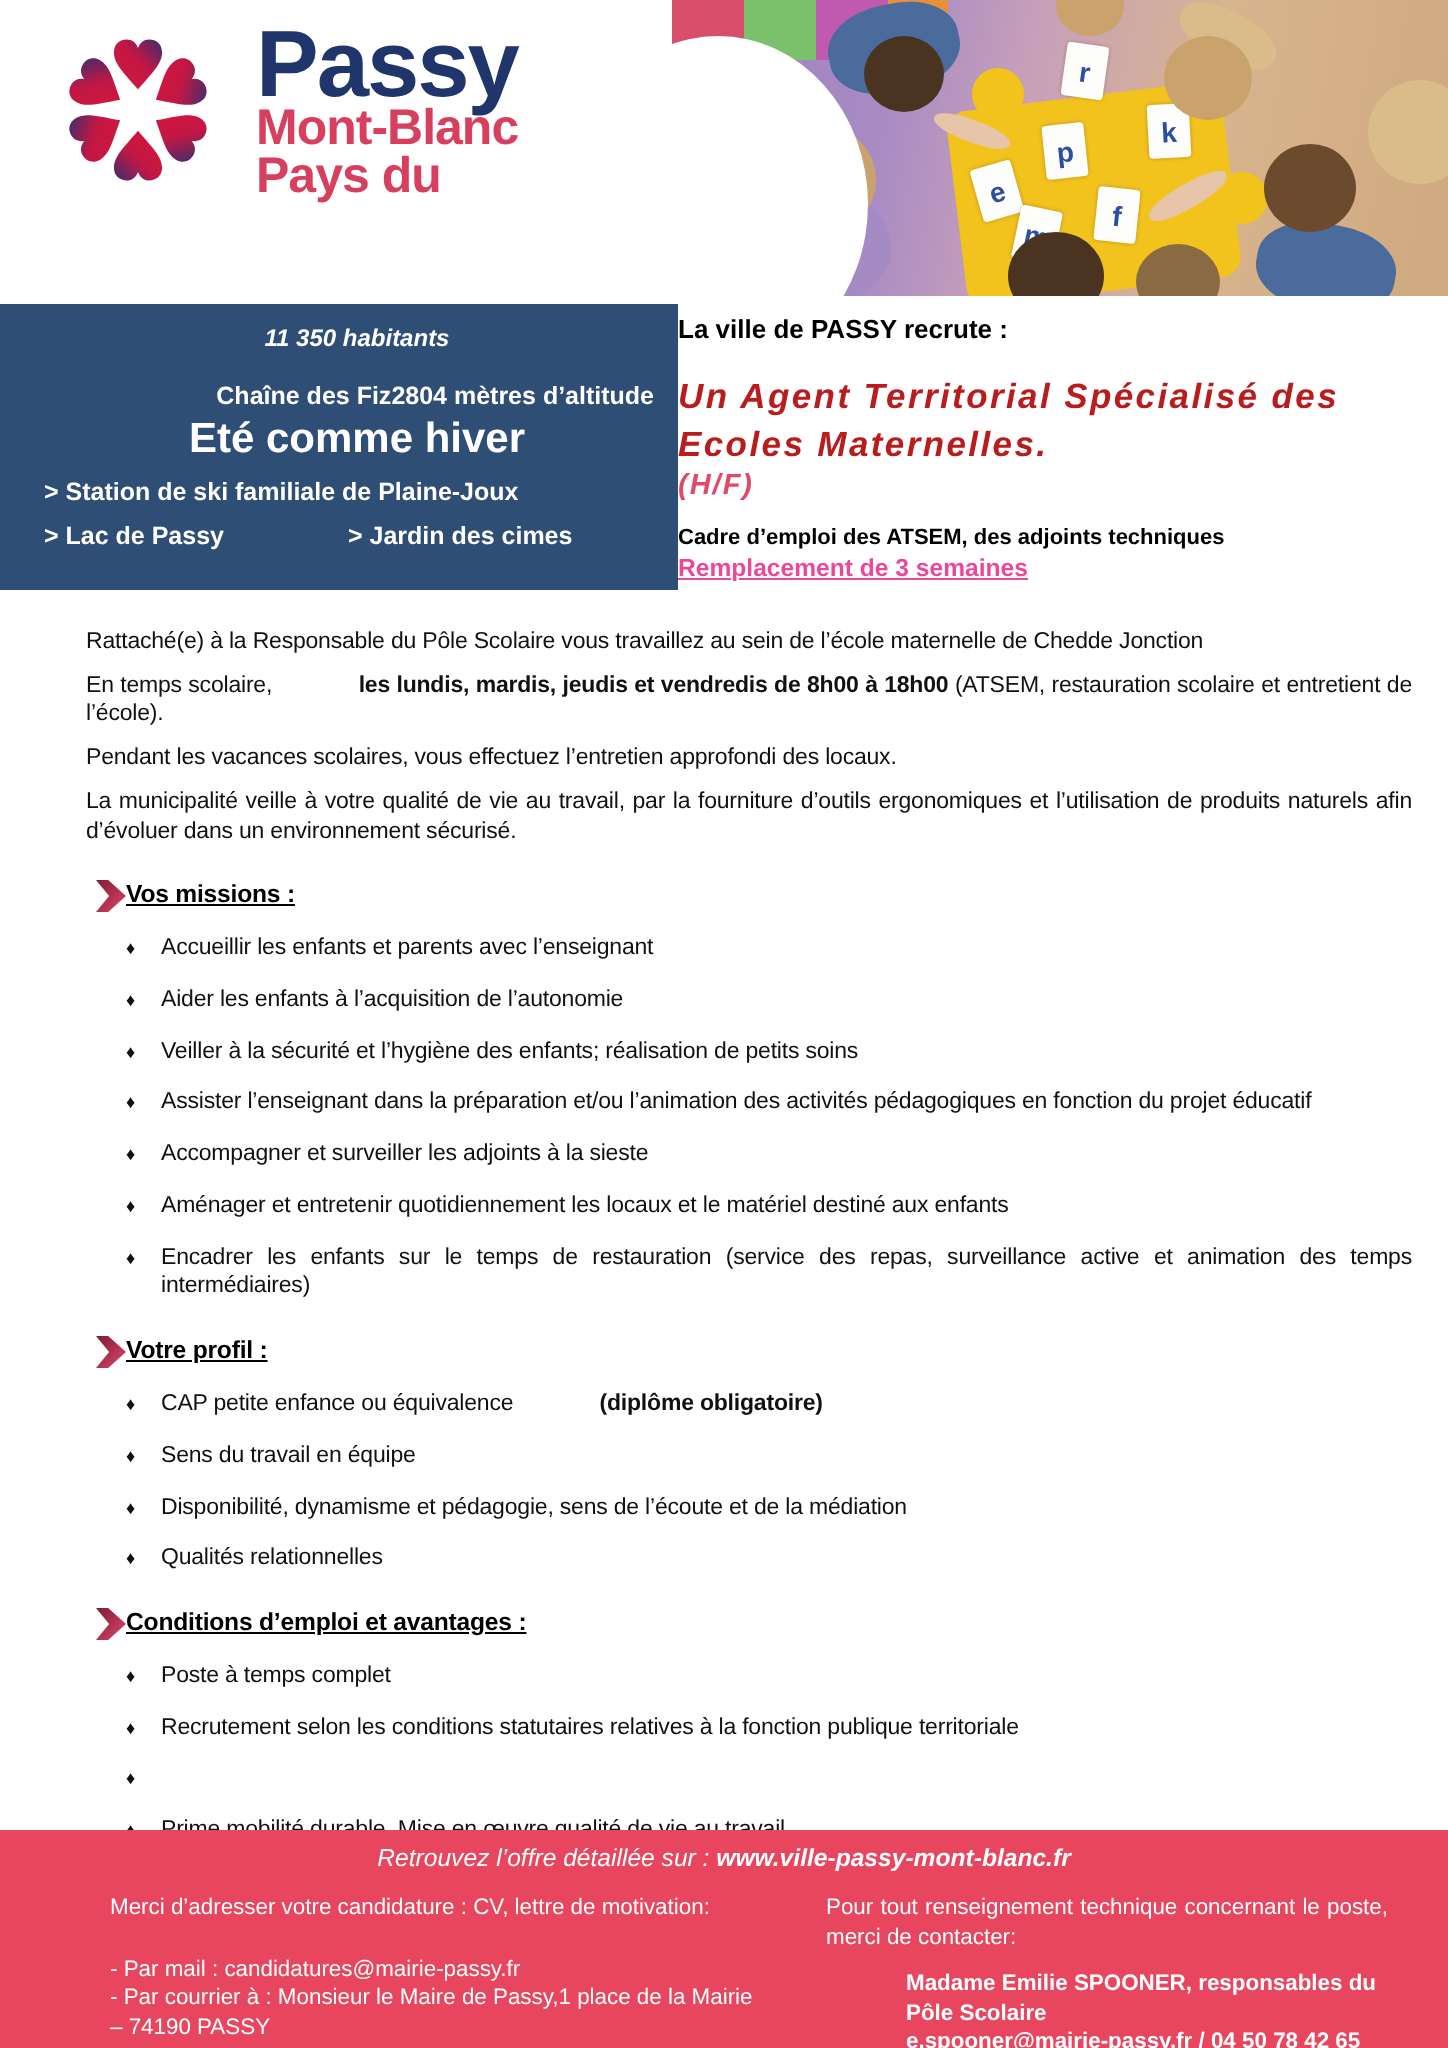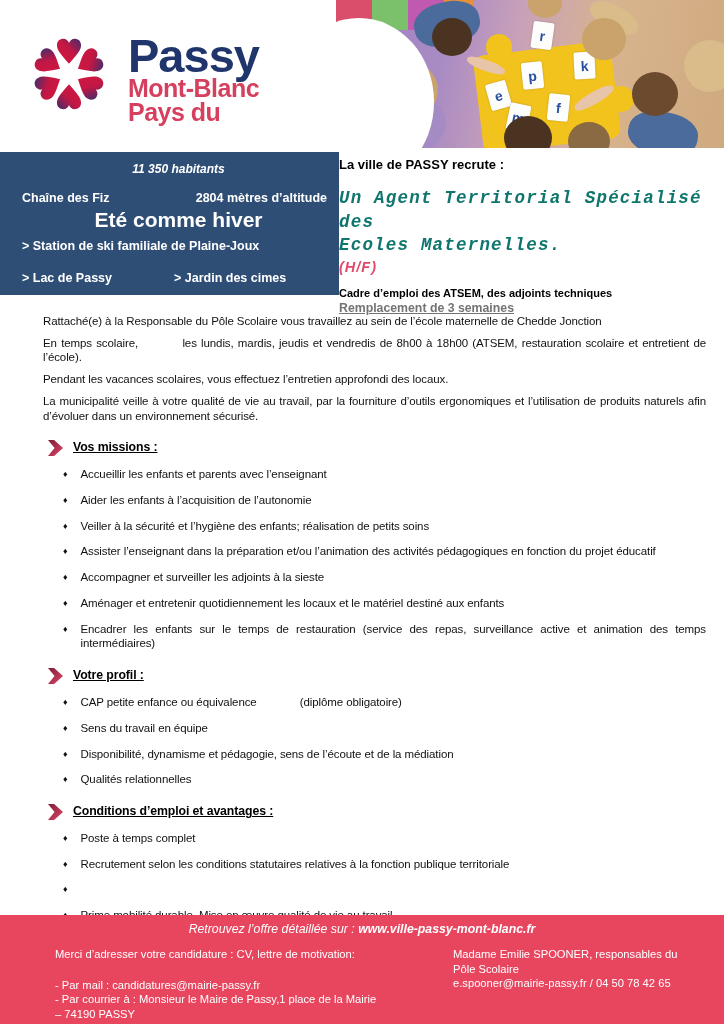--- a/index.html
+++ b/index.html
@@ -1,21 +1,21 @@
 <!DOCTYPE html>
 <html><head>
 <meta charset="utf-8">
 <style>
   html,body { margin:0; padding:0; }
   body { width:724px; height:1024px; background:#ffffff; font-family:"Liberation Sans", sans-serif; }
   .page { position:relative; width:724px; height:1024px; background:#fff; overflow:hidden; }
 
   
   .top { position:relative; height:150px; background:#fff; }
-  .logo-area { position:absolute; left:26px; top:28px; display:flex; gap:16px; align-items:flex-start; }
+  .logo-area { position:absolute; left:26px; top:4px; display:flex; gap:16px; align-items:flex-end; }
   .logo-star { width:86px; height:92px; }
   .logo-text { padding-top:8px; }
   .logo-passy { font-size:47px; font-weight:bold; color:#20356b; line-height:0.85; letter-spacing:-1px; }
   .logo-sub { font-size:25px; font-weight:bold; color:#d6405e; line-height:0.98; letter-spacing:-0.5px; }
 
   .photo { position:absolute; right:0; top:0; width:388px; height:148px; overflow:hidden;
            background:linear-gradient(100deg,#9b7fc0 0%,#a98bc4 28%,#c9a1b8 46%,#d8b48e 68%,#cfa97f 100%); }
   .photo * { position:absolute; }
   .tile { width:36px; height:30px; }
   .yellow-puzzle { left:142px; top:48px; width:138px; height:98px; background:#f3c31d; border-radius:10px; transform:rotate(-7deg); }
@@ -23,44 +23,44 @@
   .card { width:21px; height:27px; background:#fdfdfb; border-radius:2px; color:#2b4fa0; font-weight:bold; font-size:14px;
           display:flex; align-items:center; justify-content:center; box-shadow:0 0 2px rgba(0,0,0,.25); }
   .head { border-radius:50%; }
   .blob { border-radius:45%; }
   .bite { left:-52px; top:18px; width:150px; height:168px; background:#ffffff; border-radius:50%; }
 
   
   .band { display:flex; height:143px; margin-top:2px; }
   .blue-box { width:339px; height:143px; background:#2f4e76; color:#ffffff; box-sizing:border-box; padding:10px 4px 0 22px; }
   .habitants { text-align:center; font-style:italic; font-weight:bold; font-size:12px; }
-  .facts { display:flex; justify-content:space-between; margin-top:15px; font-weight:bold; font-size:12.5px; padding-right:8px; }
+  .facts { display:flex; justify-content:flex-end; margin-top:15px; font-weight:bold; font-size:12.5px; padding-right:8px; }
   .ete { text-align:center; font-size:21px; font-weight:bold; margin-top:3px; }
   .ski { font-size:12.5px; font-weight:bold; margin-top:7px; }
-  .row2 { display:flex; font-size:12.5px; font-weight:bold; margin-top:18px; }
+  .row2 { display:flex; font-size:12.5px; font-weight:bold; margin-top:8px; }
   .row2 span:last-child { margin-left:62px; }
 
   .recruit { flex:1; padding-top:5px; }
   .recruit-intro { font-weight:bold; font-size:13px; color:#000; }
-  .recruit-title { color:#0f766e; font-weight:bold; font-style:italic; font-size:17.5px; letter-spacing:1.2px; margin-top:15px; line-height:1.35;font-family:Liberation Mono, monospace; }
+  .recruit-title { color:#b91c1c; font-weight:bold; font-style:italic; font-size:17.5px; letter-spacing:1.2px; margin-top:15px; line-height:1.35; }
   .hf { color:#e04a68; font-weight:bold; font-style:italic; font-size:14.5px; letter-spacing:1px; margin-top:1px; }
   .cadre { font-weight:bold; font-size:11px; color:#000; margin-top:12px; }
-  .rempl { font-weight:bold; font-size:12.3px; color:#737373; text-decoration:underline; margin-top:2px; }
+  .rempl { font-weight:bold; font-size:12.3px; color:#ec4899; text-decoration:underline; margin-top:2px; }
 
   
   .main { padding:19px 18px 0 43px; font-size:11.5px; letter-spacing:-0.1px; line-height:1.28; color:#111; }
   .main p { margin:0 0 7px 0; }
   .justify { text-align:justify; }
-  .sec-head { display:flex; align-items:center; gap:10px; margin:17px 0 3px 5px; }
+  .sec-head { display:flex; align-items:center; margin:17px 0 3px 5px; }
   .sec-title { font-weight:bold; font-size:12.3px; text-decoration:underline; color:#000; }
   .arrow { width:15px; height:16px; flex:none; }
   ul.bullets { list-style:none; margin:0; padding:0 0 0 20px; }
   ul.bullets li { display:flex; gap:13px; margin:11px 0; }
   .diamond { font-size:9px; line-height:1.6; flex:none; }
-  .b { font-weight:normal;padding-left:40px; }
+  .b { font-weight:bold;padding-left:40px; }
 
   
   .footer { position:absolute; left:0; bottom:0; width:724px; height:109px; background:#e8465f; color:#fff; box-sizing:border-box; }
   .offer-line { text-align:center; font-style:italic; font-size:12.3px; margin-top:7px; }
   .offer-url { font-weight:bold; }
   .footer-cols { display:flex; padding:11px 30px 0 55px; gap:26px; font-size:11.2px; line-height:1.3; }
   .fl { width:332px; flex:none; }
   .fl-intro { margin-bottom:16px; }
   .fr { flex:1; }
   .fr-intro { text-align:justify; margin-bottom:9px; }
@@ -295,19 +295,20 @@
       <span>Retrouvez l’offre détaillée sur : </span><span class="offer-url">www.ville-passy-mont-blanc.fr</span>
     </div>
     <div class="footer-cols">
       <div class="fl">
         <div class="fl-intro">Merci d’adresser votre candidature : CV, lettre de motivation:</div>
         <div>- Par mail : candidatures@mairie-passy.fr</div>
         <div>- Par courrier à : Monsieur le Maire de Passy,1 place de la Mairie</div>
         <div>– 74190 PASSY</div>
       </div>
       <div class="fr">
+        <div class="fr-intro">Pour tout renseignement technique concernant le poste, merci de contacter:</div>
         <div class="b">Madame Emilie SPOONER, responsables du Pôle Scolaire</div>
         <div class="b">e.spooner@mairie-passy.fr  /  04 50 78 42 65</div>
       </div>
     </div>
   </div>
 
 </div>
 
 </body></html>

